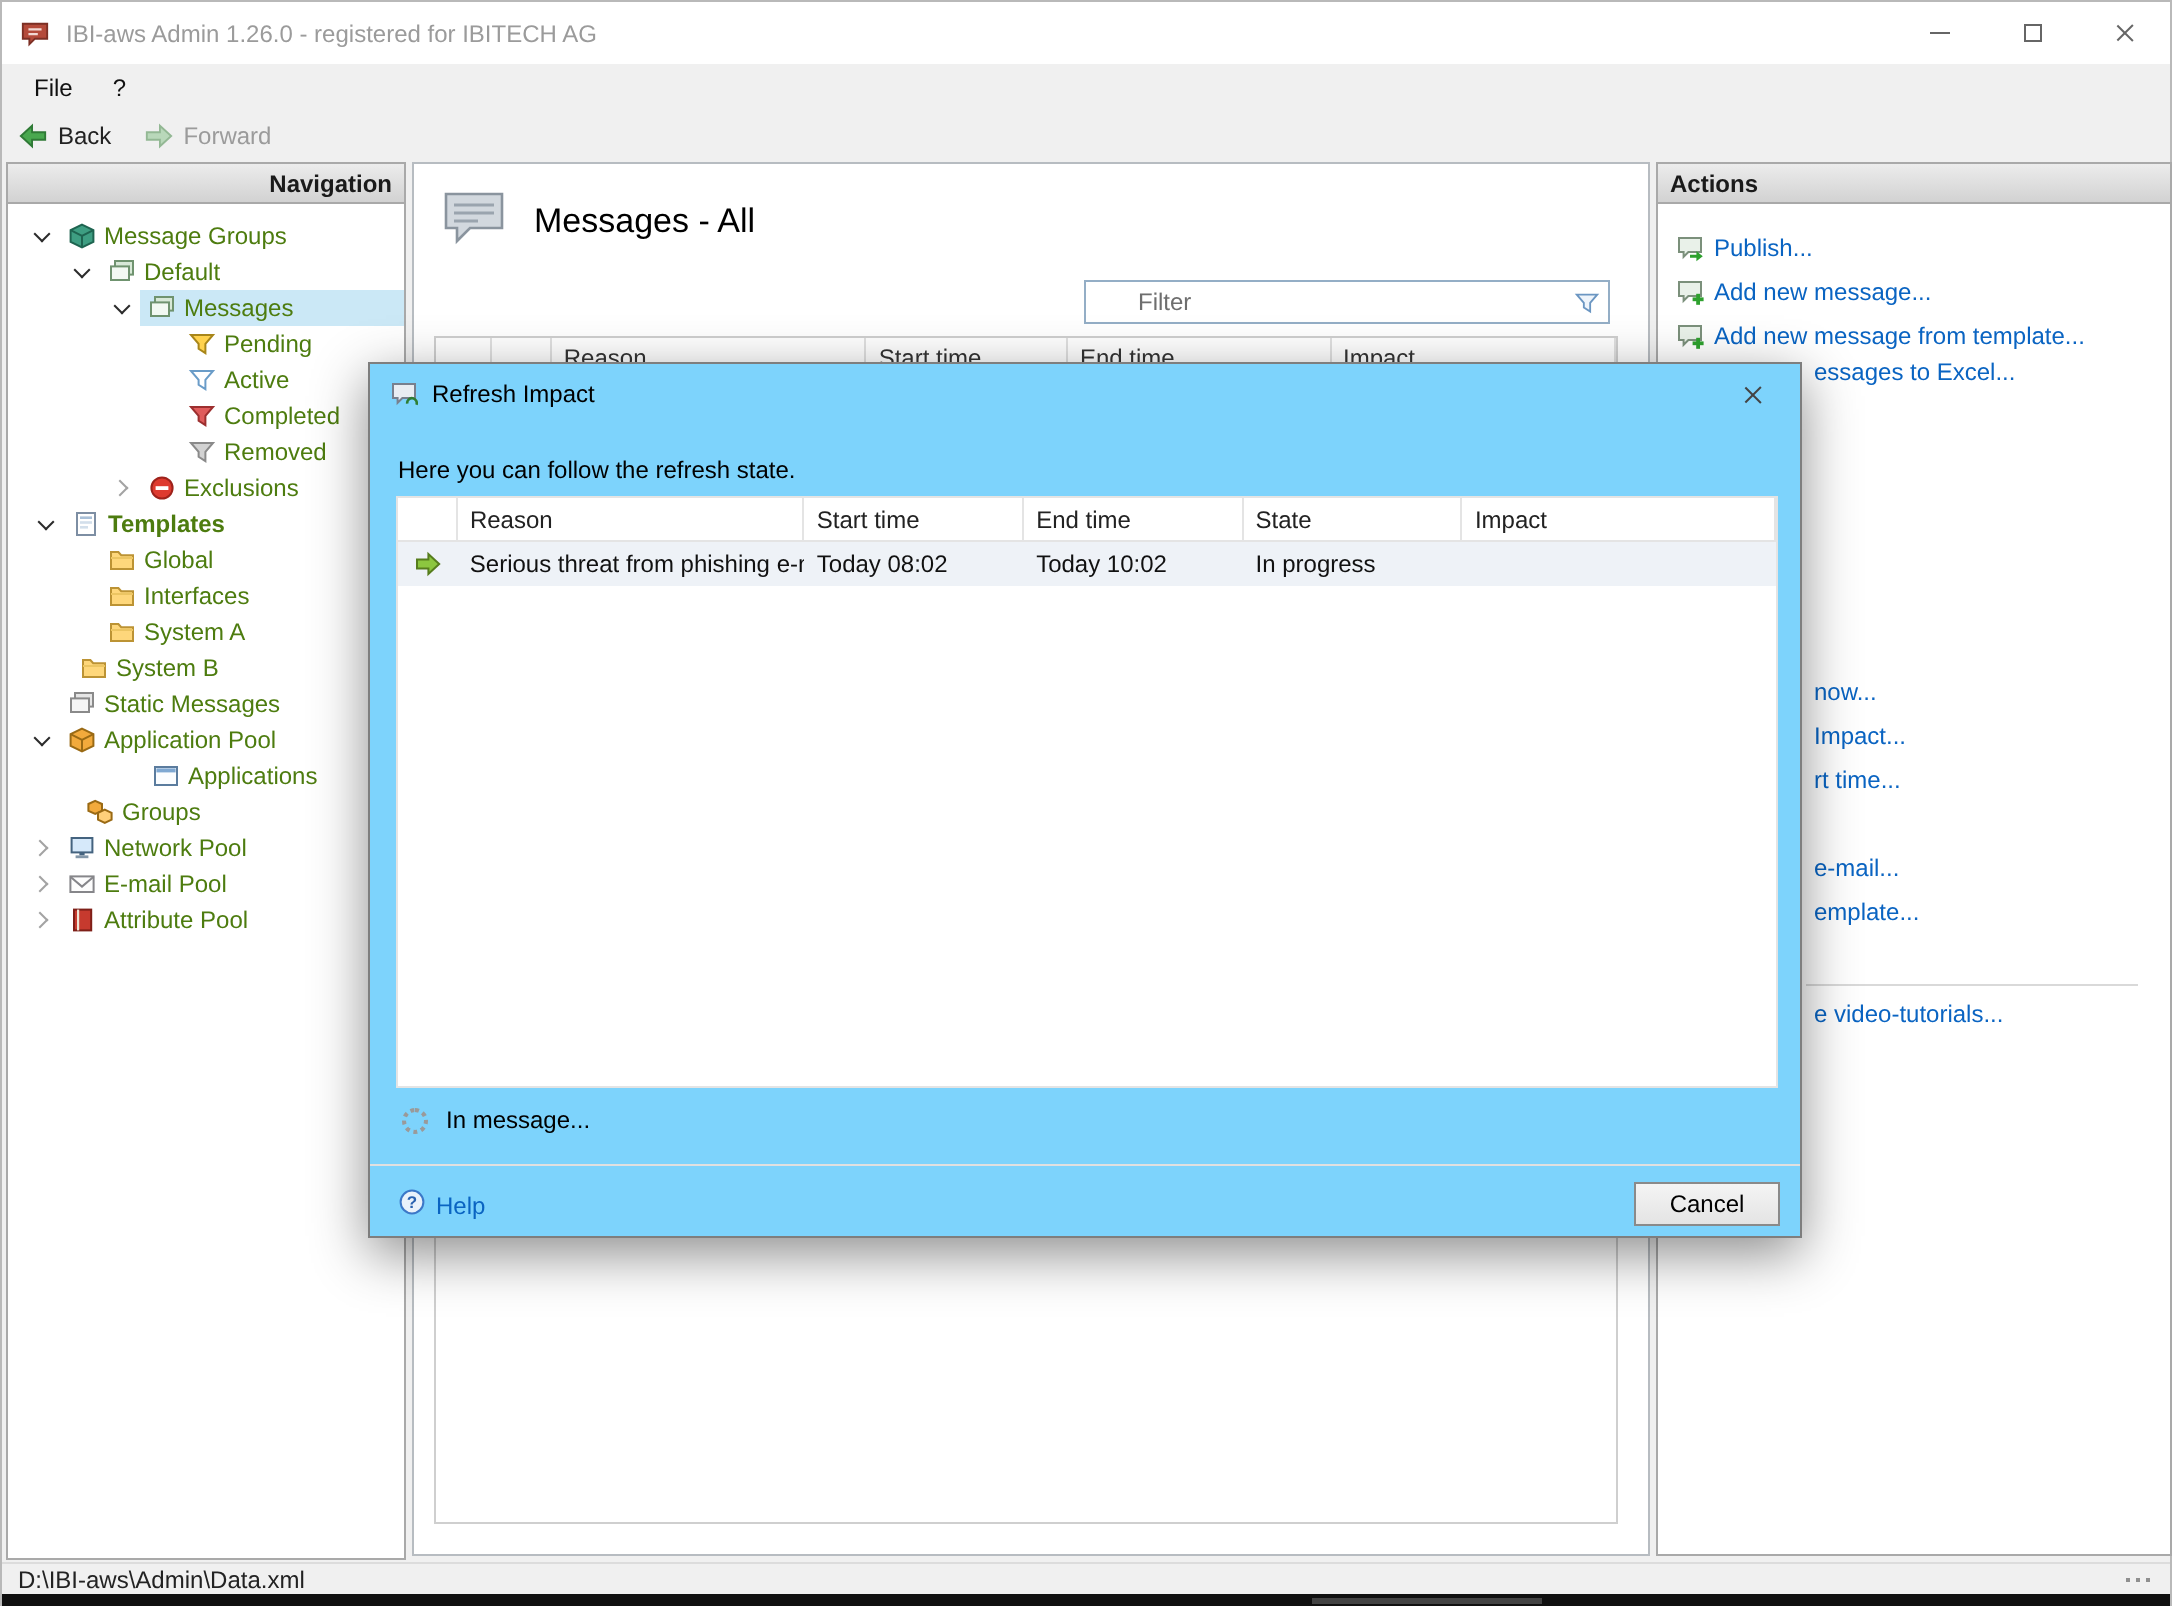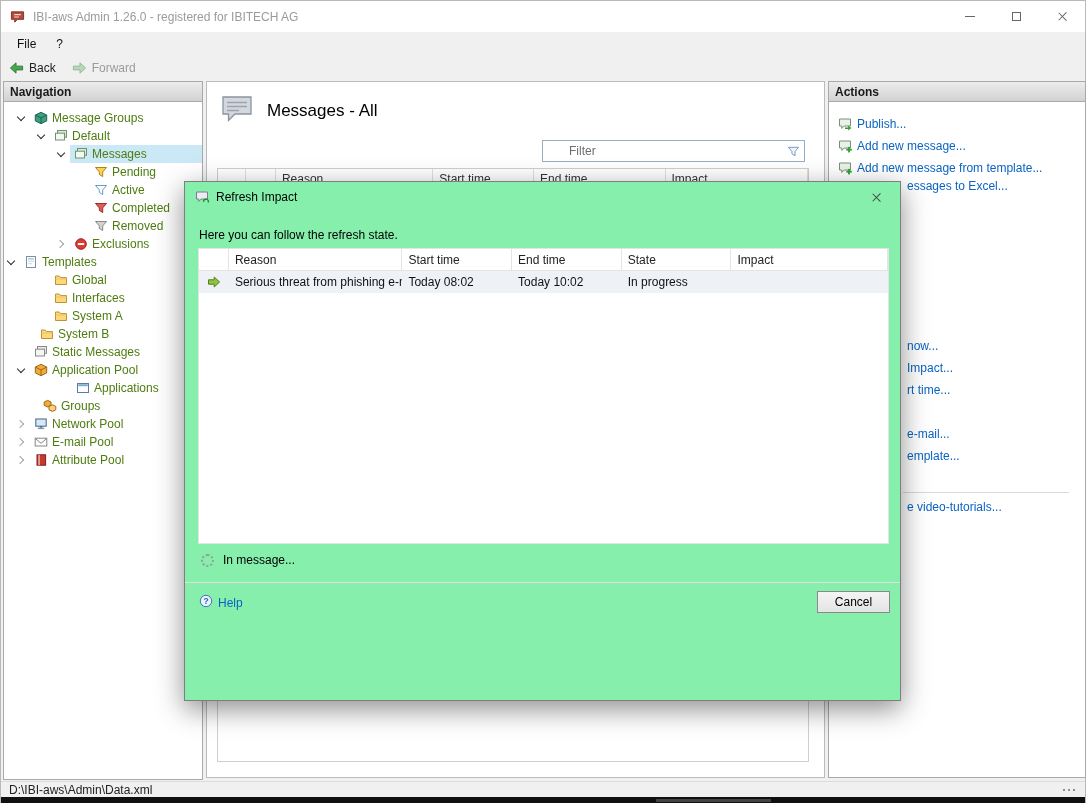--- a/index.html
+++ b/index.html
@@ -21,21 +21,21 @@
 
   
   .menubar{position:absolute;top:31px;left:0;right:0;height:24px;display:flex;align-items:center;padding-left:8px;gap:4px;}
   .menu-item{padding:3px 8px;color:#111;}
   .toolbar{position:absolute;top:55px;left:0;right:0;height:24px;display:flex;align-items:center;padding-left:8px;gap:16px;}
   .tool-btn{display:flex;align-items:center;gap:5px;color:#222;}
   .tool-btn.disabled .lbl{color:#9b9b9b;}
 
   
   .panel-header{height:20px;background:linear-gradient(#ececec,#d2d2d2);border-bottom:1px solid #a9a9a9;font-weight:bold;color:#1a1a1a;padding:3px 6px;}
-  .nav-panel{position:absolute;left:2px;top:80px;width:200px;height:699px;background:#fff;border:1px solid #a9a9a9;}
+  .nav-panel{position:absolute;left:2px;top:80px;width:200px;height:699px;background:#fff;border:1px solid #a9a9a9;text-align:right;}
   .main-panel{position:absolute;left:205px;top:80px;width:619px;height:697px;background:#fff;border:1px solid #b7bcc1;}
   .actions-panel{position:absolute;left:827px;top:80px;width:258px;height:697px;background:#fff;border:1px solid #a9a9a9;}
 
   
   .tree{padding-top:7px;}
   .tree-row{height:18px;display:flex;align-items:center;}
   .chev{width:16px;height:16px;position:relative;flex:none;}
   .chev.exp::before{content:'';position:absolute;left:4px;top:4px;width:5px;height:5px;border-right:1.4px solid #2b2b2b;border-bottom:1.4px solid #2b2b2b;transform:rotate(45deg);}
   .chev.col::before{content:'';position:absolute;left:3px;top:4.5px;width:5px;height:5px;border-right:1.4px solid #a3a3a3;border-bottom:1.4px solid #a3a3a3;transform:rotate(-45deg);}
   .row-content{display:flex;align-items:center;flex:1;height:18px;padding:0 3px;gap:4px;}
@@ -55,21 +55,21 @@
   .mt-header{display:flex;height:20px;border-bottom:1px solid #e0e0e0;}
   .mt-hcell{border-right:1px solid #e0e0e0;padding:3px 6px;color:#333;white-space:nowrap;overflow:hidden;}
 
   
   .actions-body{position:absolute;top:20px;left:0;right:0;bottom:0;}
   .action-link{position:absolute;left:8px;height:20px;display:flex;align-items:center;gap:5px;color:#0a64c2;white-space:nowrap;}
   .frag{position:absolute;left:78px;height:18px;color:#0a64c2;white-space:nowrap;}
   .actions-sep{position:absolute;left:74px;right:16px;top:390px;border-top:1px solid #d9d9d9;}
 
   
-  .dialog{position:absolute;left:183px;top:180px;width:717px;height:520px;background:#86efac;border:1px solid #7e7e7e;box-shadow:0 8px 26px rgba(0,0,0,.45);z-index:50;}
+  .dialog{position:absolute;left:183px;top:180px;width:717px;height:438px;background:#7dd3fc;border:1px solid #7e7e7e;box-shadow:0 8px 26px rgba(0,0,0,.45);z-index:50;}
   .dlg-titlebar{height:30px;display:flex;align-items:center;padding-left:9px;}
   .dlg-title{margin-left:7px;color:#000;}
   .dlg-close{position:absolute;right:1px;top:1px;width:45px;height:28px;display:flex;align-items:center;justify-content:center;}
   .dlg-close .glyph-close::before,.dlg-close .glyph-close::after{background:#444;}
   .dlg-desc{position:absolute;left:14px;top:46px;color:#000;}
   .dlg-table{position:absolute;left:13px;top:66px;width:691px;height:296px;border:1px solid #e4e4e4;background:#fff;}
   .dt-header{display:flex;height:22px;border-bottom:1px solid #e4e4e4;}
   .dt-hcell{padding:4px 6px;border-right:1px solid #e4e4e4;color:#222;white-space:nowrap;overflow:hidden;}
   .dt-row{display:flex;height:22px;background:#eef2f7;align-items:center;}
   .dt-cell{padding:0 6px;white-space:nowrap;overflow:hidden;color:#111;}
@@ -225,21 +225,21 @@
           <span class="row-content">
             <span class="ticon">
               <svg width="14" height="14" viewBox="0 0 14 14">
                 <circle cx="7" cy="7" r="5.3" fill="#de3a2f" stroke="#9e221b"></circle>
                 <rect x="3.8" y="6.1" width="6.4" height="1.9" fill="#fff"></rect>
               </svg>
             </span>
             <span class="tlabel">Exclusions</span>
           </span>
         </div>
-        <div class="tree-row" style="padding-left: 0;">
+        <div class="tree-row" style="padding-left: 12px; font-weight: bold;">
           <span class="chev exp"></span>
           <span class="row-content">
             <span class="ticon">
               <svg width="14" height="14" viewBox="0 0 14 14">
                 <rect x="2.5" y="1.5" width="9" height="11" fill="#fff" stroke="#7d8ea3"></rect>
                 <rect x="4" y="3.2" width="6" height="1.3" fill="#a9c0d8"></rect>
                 <rect x="4" y="5.6" width="6" height="1.3" fill="#d3dfeb"></rect>
                 <rect x="4" y="8" width="4" height="1.3" fill="#d3dfeb"></rect>
               </svg>
             </span>

